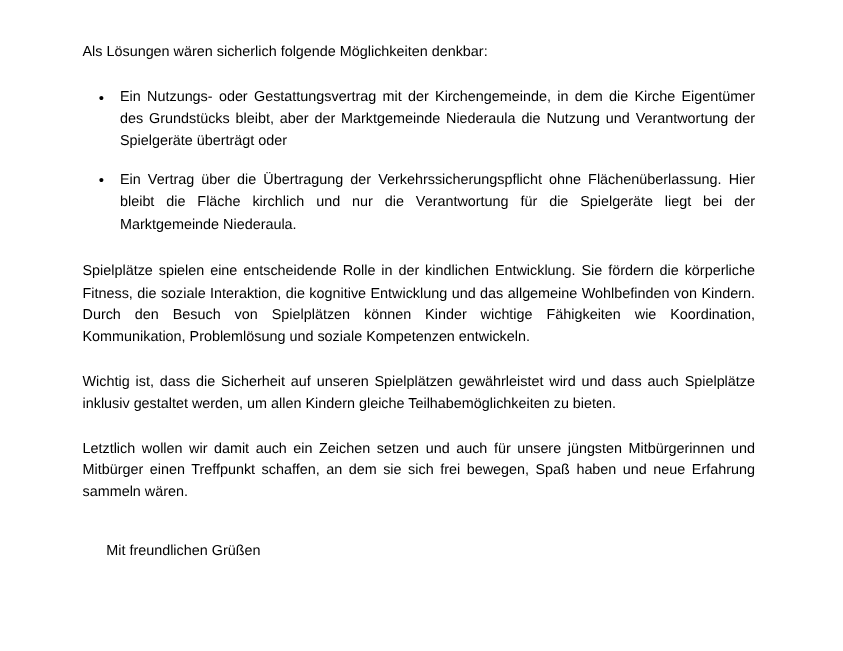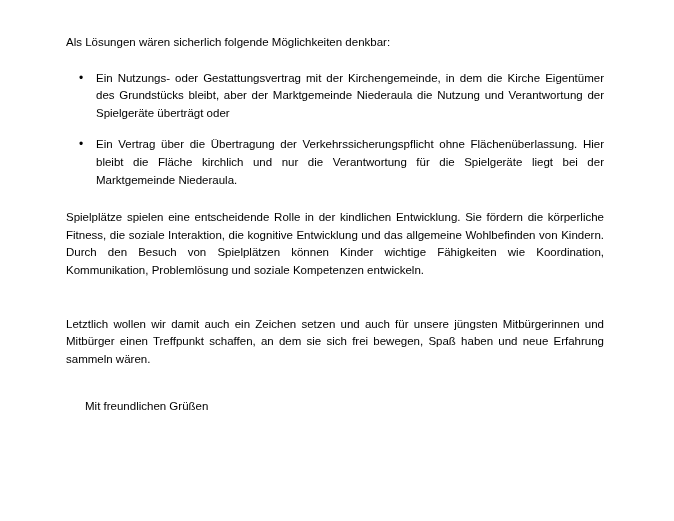--- a/index.html
+++ b/index.html
@@ -87,20 +87,21 @@
         <span>Ein Vertrag über die Übertragung der Verkehrssicherungspflicht ohne Flächenüberlassung. Hier bleibt die Fläche kirchlich und nur die Verantwortung für die Spielgeräte liegt bei der Marktgemeinde Niederaula.</span>
       </li>
     </ul>
 
     <div class="spacer-lg"></div>
 
     <p class="para">Spielplätze spielen eine entscheidende Rolle in der kindlichen Entwicklung. Sie fördern die körperliche Fitness, die soziale Interaktion, die kognitive Entwicklung und das allgemeine Wohlbefinden von Kindern. Durch den Besuch von Spielplätzen können Kinder wichtige Fähigkeiten wie Koordination, Kommunikation, Problemlösung und soziale Kompetenzen entwickeln.</p>
 
     <div class="spacer-md"></div>
 
+    <p class="para">Wichtig ist, dass die Sicherheit auf unseren Spielplätzen gewährleistet wird und dass auch Spielplätze inklusiv gestaltet werden, um allen Kindern gleiche Teilhabemöglichkeiten zu bieten.</p>
 
     <div class="spacer-md"></div>
 
     <p class="para">Letztlich wollen wir damit auch ein Zeichen setzen und auch für unsere jüngsten Mitbürgerinnen und Mitbürger einen Treffpunkt schaffen, an dem sie sich frei bewegen, Spaß haben und neue Erfahrung sammeln wären.</p>
 
     <div class="spacer-md"></div>
 
     <p class="closing">Mit freundlichen Grüßen</p>
 
     <div class="sig-gap"></div>

